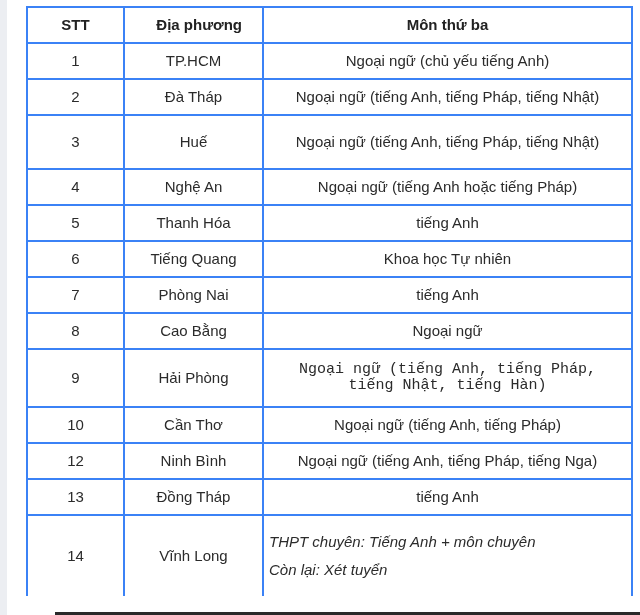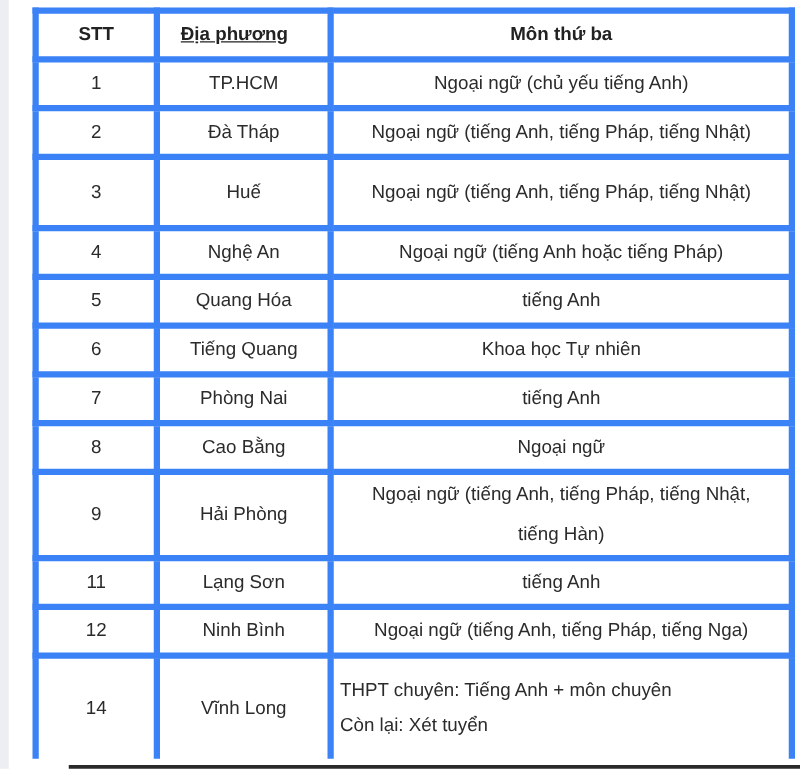--- a/index.html
+++ b/index.html
@@ -20,34 +20,34 @@
     table {
       border-collapse: collapse;
       table-layout: fixed;
       width: 605px;
       font-size: 15px;
     }
     col.c1 { width: 97px; }
     col.c2 { width: 139px; }
     col.c3 { width: 369px; }
     th, td {
-      border: 5px solid #3b82f6;
+      border: 2px solid #3b82f6;
       text-align: center;
       vertical-align: middle;
       padding: 0 20px;
       line-height: 20px;
     }
     th { font-weight: bold; height: 34px; color: #222; }
-    th.left { text-align: center; padding-left: 5px; text-decoration: underline; }
+    th.left { text-align: right; padding-left: 5px; }
     tr.r1 td { height: 34px; }
     tr.r2 td { height: 52px; }
     tr.r3 td { height: 56px; }
-    td.multi { line-height: 32px; }
+    td.multi { line-height: 16px; font-family: Liberation Mono, monospace; }
     td.left { text-align: left; padding-left: 5px; }
-    .para { display: block; }
+    .para { display: block; font-style: italic; }
     .para + .para { margin-top: 8px; }
     tr.last td { height: 80px; border-bottom: none; }
     .bottom-line {
       position: absolute; left: 55px; top: 612px; width: 585px; height: 3px;
       background: #2a2a2a;
     }
   </style>
 </head>
 <body>
 
@@ -83,21 +83,21 @@
         <td>Huế</td>
         <td>Ngoại ngữ (tiếng Anh, tiếng Pháp, tiếng Nhật)</td>
       </tr>
       <tr class="r1">
         <td>4</td>
         <td>Nghệ An</td>
         <td>Ngoại ngữ (tiếng Anh hoặc tiếng Pháp)</td>
       </tr>
       <tr class="r1">
         <td>5</td>
-        <td>Quang Hóa</td>
+        <td>Thanh Hóa</td>
         <td>tiếng Anh</td>
       </tr>
       <tr class="r1">
         <td>6</td>
         <td>Tiếng Quang</td>
         <td>Khoa học Tự nhiên</td>
       </tr>
       <tr class="r1">
         <td>7</td>
         <td>Phòng Nai</td>
@@ -107,28 +107,33 @@
         <td>8</td>
         <td>Cao Bằng</td>
         <td>Ngoại ngữ</td>
       </tr>
       <tr class="r3">
         <td>9</td>
         <td>Hải Phòng</td>
         <td class="multi">Ngoại ngữ (tiếng Anh, tiếng Pháp, tiếng Nhật, tiếng Hàn)</td>
       </tr>
       <tr class="r1">
-        <td>11</td>
-        <td>Lạng Sơn</td>
-        <td>tiếng Anh</td>
+        <td>10</td>
+        <td>Cần Thơ</td>
+        <td>Ngoại ngữ (tiếng Anh, tiếng Pháp)</td>
       </tr>
       <tr class="r1">
         <td>12</td>
         <td>Ninh Bình</td>
         <td>Ngoại ngữ (tiếng Anh, tiếng Pháp, tiếng Nga)</td>
+      </tr>
+      <tr class="r1">
+        <td>13</td>
+        <td>Đồng Tháp</td>
+        <td>tiếng Anh</td>
       </tr>
       <tr class="last">
         <td>14</td>
         <td>Vĩnh Long</td>
         <td class="left">
           <span class="para">THPT chuyên: Tiếng Anh + môn chuyên</span>
           <span class="para">Còn lại: Xét tuyển</span>
         </td>
       </tr>
     </tbody>

